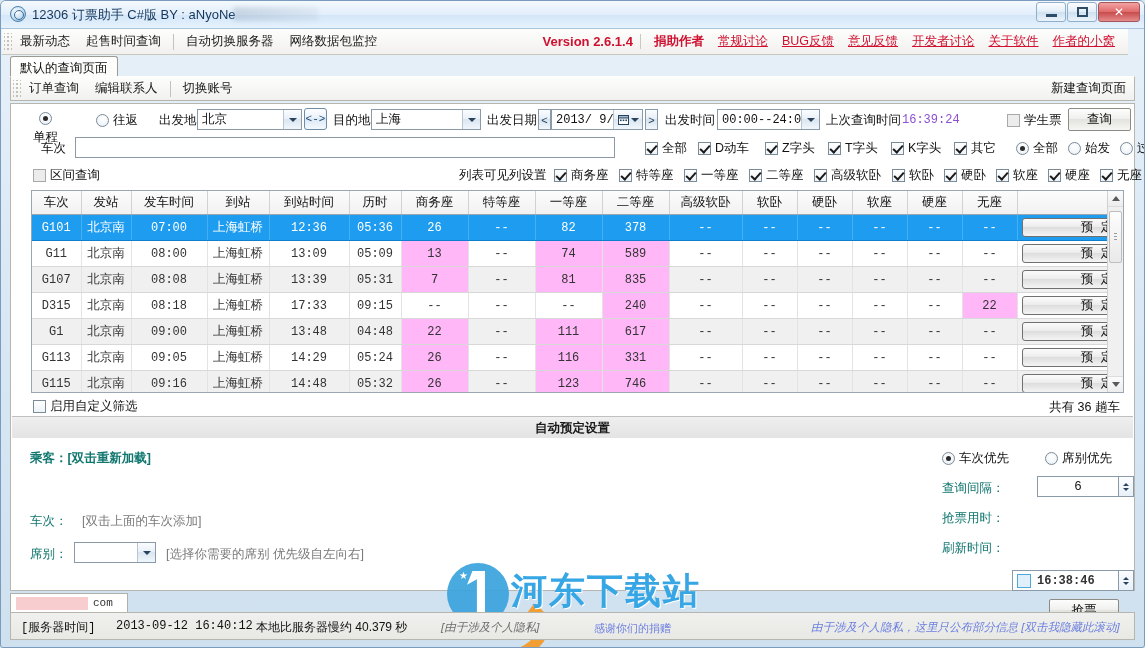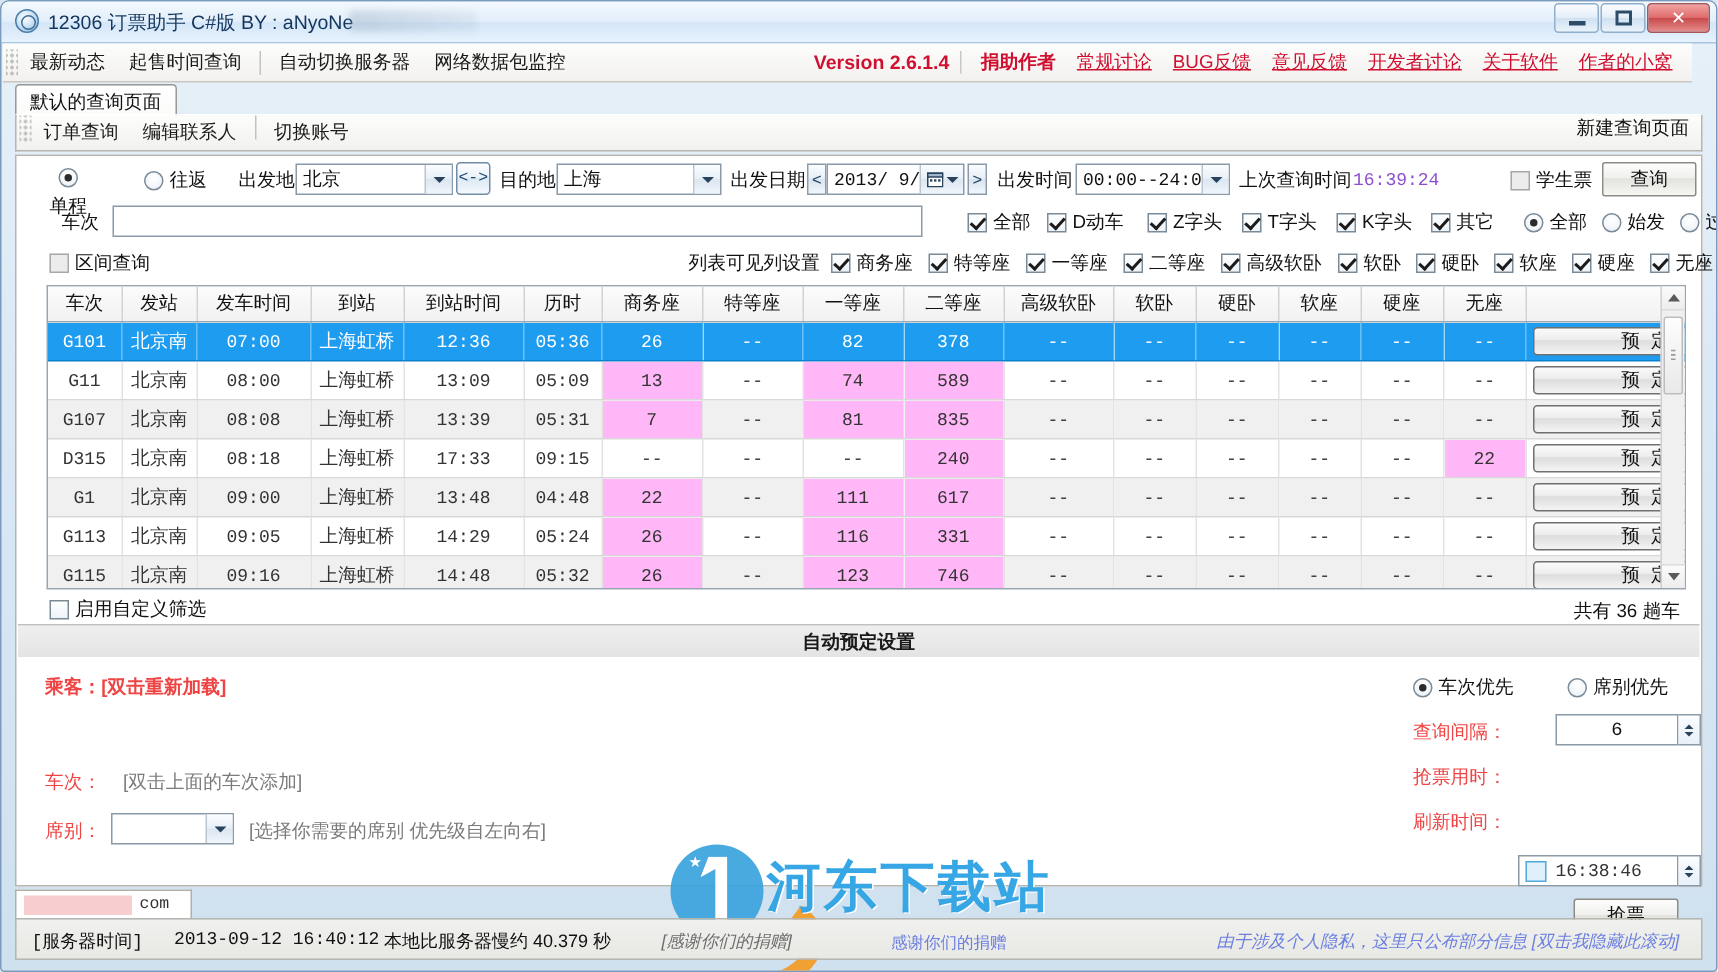--- a/index.html
+++ b/index.html
@@ -82,21 +82,21 @@
     position:absolute;left:0;top:0;height:22px;box-sizing:border-box;
     padding:3px 9px 0 9px;font-size:12.5px;color:#111;
     background:linear-gradient(180deg,#ffffff 0%,#fbfbfa 100%);
     border:1px solid #9a9a92;border-bottom:none;border-radius:3px 3px 0 0;
   }
   
   .toolstrip{
     position:absolute;left:9px;top:75px;right:9px;height:25px;box-sizing:border-box;
     background:linear-gradient(180deg,#fdfdfc 0%,#f1f1ef 100%);
     border:1px solid #b6b6ae;border-top:1px solid #fff;
-    display:flex;
+    display:flex;align-items:center;
   }
   .tright{margin-left:auto;padding-right:8px;font-size:12.5px;color:#111;}
   
   .panel{
     position:absolute;left:9px;top:102px;right:9px;bottom:56px;
     background:#fff;border:1px solid #b6b6ae;box-sizing:border-box;
   }
   .row1{position:absolute;left:0;top:0;right:0;height:30px;}
   .row2{position:absolute;left:0;top:30px;right:0;height:28px;}
   .row3{position:absolute;left:0;top:58px;right:0;height:28px;}
@@ -207,21 +207,21 @@
   
   .belowgrid{position:absolute;left:0;right:0;top:292px;height:20px;}
   .sectionhdr{
     position:absolute;left:1px;right:1px;top:312px;height:22px;
     background:linear-gradient(180deg,#efefef 0%,#e3e3e3 100%);
     border-top:1px solid #c0c0c0;border-bottom:1px solid #c0c0c0;
     display:flex;align-items:center;justify-content:center;
     font-size:12.5px;font-weight:bold;color:#1a1a1a;
   }
   .autoarea{position:absolute;left:1px;right:1px;top:334px;bottom:1px;background:#fff;}
-  .lbl{position:absolute;font-size:12.5px;color:#ef4444;white-space:nowrap;}
+  .lbl{position:absolute;font-size:12.5px;color:#0f766e;white-space:nowrap;}
   .lbl.b{font-weight:bold;}
   .gray{color:#7a7a7a;}
   
   .footer{position:absolute;left:9px;right:9px;bottom:6px;height:48px;}
   .blurtab{
     position:absolute;left:0;top:0;width:118px;height:19px;box-sizing:border-box;
     border:1px solid #b0b0a8;border-bottom:none;background:#fff;
   }
   .blurtab .pinkbox{position:absolute;left:5px;top:3px;width:72px;height:13px;background:#f7cdd0;}
   .blurtab .com{position:absolute;left:82px;top:3px;font-size:11px;color:#333;font-family:"Liberation Mono","DejaVu Sans Mono",monospace;}
@@ -695,21 +695,21 @@
         <div class="textbox" style="width:82px;text-align:center;font-family:'Liberation Mono','DejaVu Sans Mono',monospace;padding-top:3px;">6</div>
         <div class="spin">
           <i class="sp-up"></i>
           <i class="sp-dn"></i>
         </div>
       </div>
 
       <div class="lbl" style="left:930px;top:72px;">抢票用时：</div>
       <div class="lbl" style="left:930px;top:102px;">刷新时间：</div>
 
-      <div style="position:absolute;left:1000px;top:132px;display:flex;">
+      <div style="position:absolute;left:1000px;top:132px;display:flex;font-weight:bold;">
         <div class="textbox" style="width:107px;display:flex;align-items:center;gap:6px;">
           <span style="width:12px;height:12px;border:1px solid #4fa8d8;background:#dff0fb;display:inline-block;"></span>
           <span style="font-family:'Liberation Mono','DejaVu Sans Mono',monospace;font-size:12px;color:#333;">16:38:46</span>
         </div>
         <div class="spin">
           <i class="sp-up"></i>
           <i class="sp-dn"></i>
         </div>
       </div>
       <div class="btn" style="position:absolute;left:1037px;top:161px;width:70px;height:23px;">抢票</div>
@@ -729,18 +729,18 @@
 
   <div class="footer">
     <div class="blurtab">
       <span class="pinkbox"></span>
       <span class="com">com</span>
     </div>
     <div class="statusbar">
       <div class="sb-txt" style="left:10px;">[服务器时间]</div>
       <div class="sb-txt" style="left:105px;">2013-09-12 16:40:12</div>
       <div class="sb-txt" style="left:245px;font-family:'Liberation Sans','DejaVu Sans',sans-serif;">本地比服务器慢约 40.379 秒</div>
-      <div class="sb-ital" style="left:430px;">[感谢你们的捐赠]</div>
+      <div class="sb-ital" style="left:430px;">[由于涉及个人隐私]</div>
       <div class="sb-donate" style="left:583px;">感谢你们的捐赠</div>
       <div class="sb-blue" style="left:800px;text-align:right;">由于涉及个人隐私，这里只公布部分信息 [双击我隐藏此滚动]</div>
     </div>
   </div>
 </div>
 
 </body></html>

